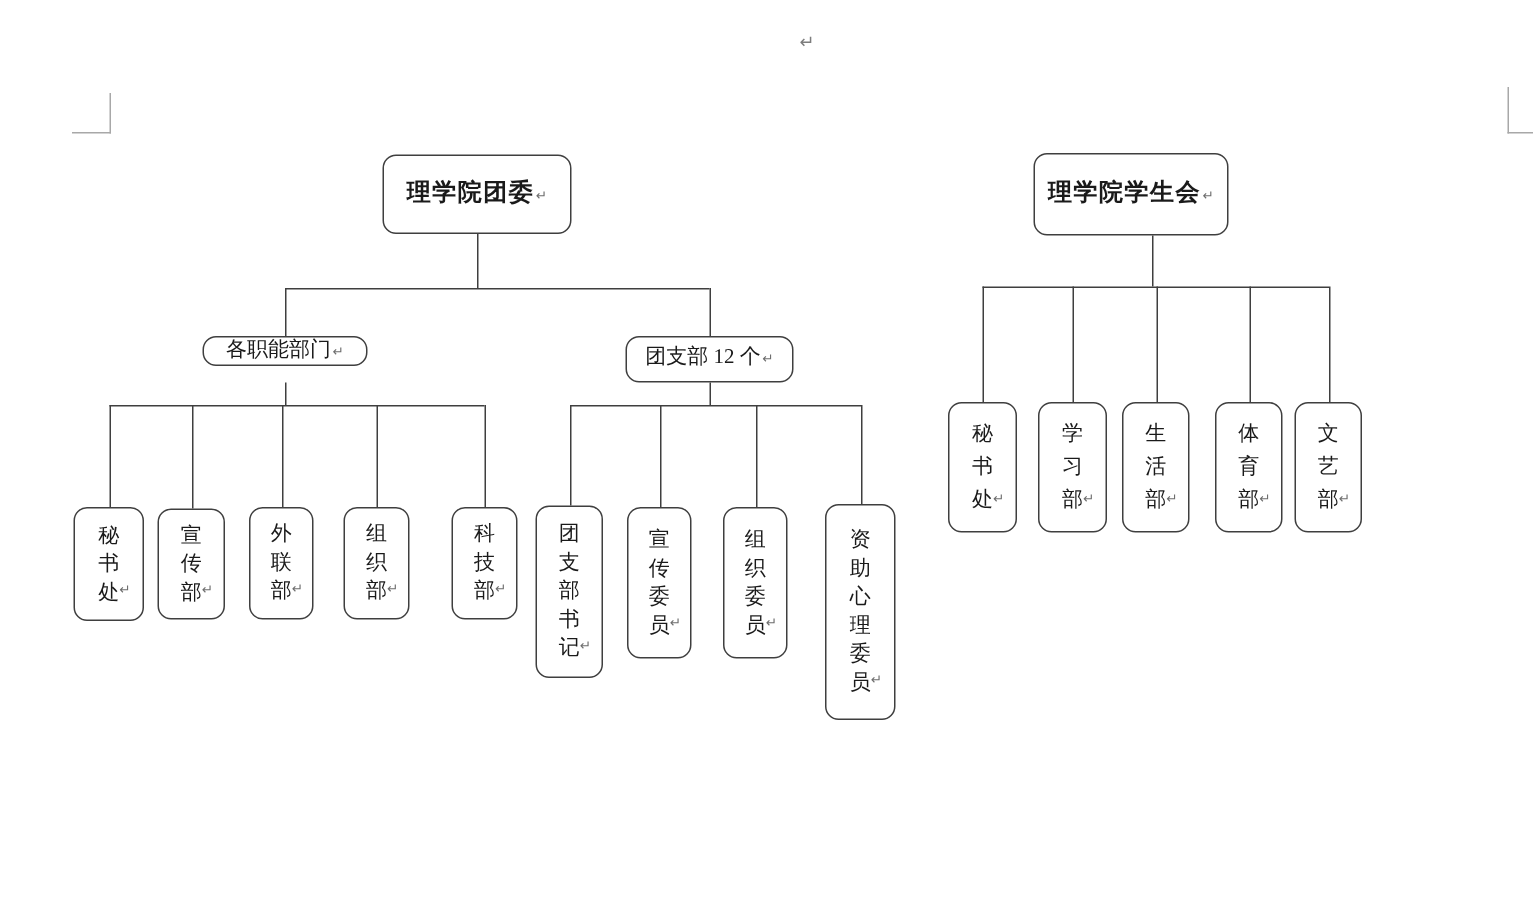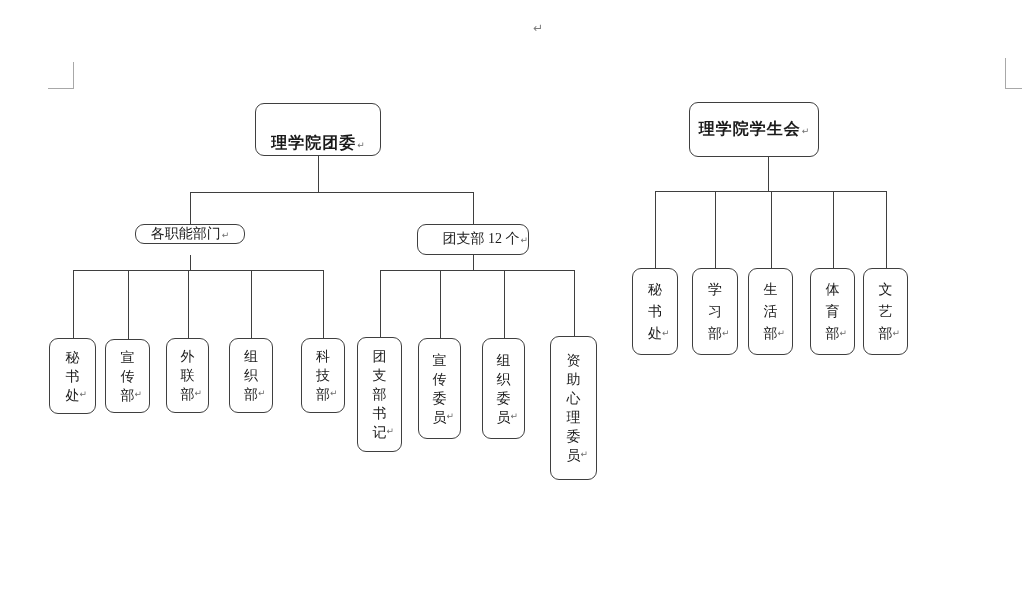--- a/index.html
+++ b/index.html
@@ -72,27 +72,27 @@
   }
 </style>
 </head>
 <body>
 
 <div class="page">
   <div class="crop-mark top-left"></div>
   <div class="crop-mark top-right"></div>
   <span class="top-break-mark">↵</span>
   <div id="canvas">
-      <div class="node bold" style="left: 255px; top: 103px; width: 126px; height: 53px; font-size: 16px; align-items: flex-end;">
+      <div class="node bold" style="left: 255px; top: 103px; width: 126px; height: 53px; font-size: 16px;">
         <span class="hlabel-wrap"><span class="hlabel">理学院团委</span><span class="brk">↵</span></span>
       </div>
       <div class="node" style="left: 135px; top: 224px; width: 110px; height: 20px; font-size: 14px;">
         <span class="hlabel-wrap"><span class="hlabel">各职能部门</span><span class="brk">↵</span></span>
       </div>
-      <div class="node" style="left: 417px; top: 224px; width: 112px; height: 31px; font-size: 14px; justify-content: flex-end;">
+      <div class="node" style="left: 417px; top: 224px; width: 112px; height: 31px; font-size: 14px;">
         <span class="hlabel-wrap"><span class="hlabel">团支部 12 个</span><span class="brk">↵</span></span>
       </div>
       <div class="node vertical" style="left: 49px; top: 338px; width: 47px; height: 76px; font-size: 14px; line-height: 19px;">
         <div class="vchar">秘</div>
         <div class="vchar">书</div>
         <div class="vchar">处<span class="brk">↵</span></div>
       </div>
       <div class="node vertical" style="left: 105px; top: 339px; width: 45px; height: 74px; font-size: 14px; line-height: 19px;">
         <div class="vchar">宣</div>
         <div class="vchar">传</div>

